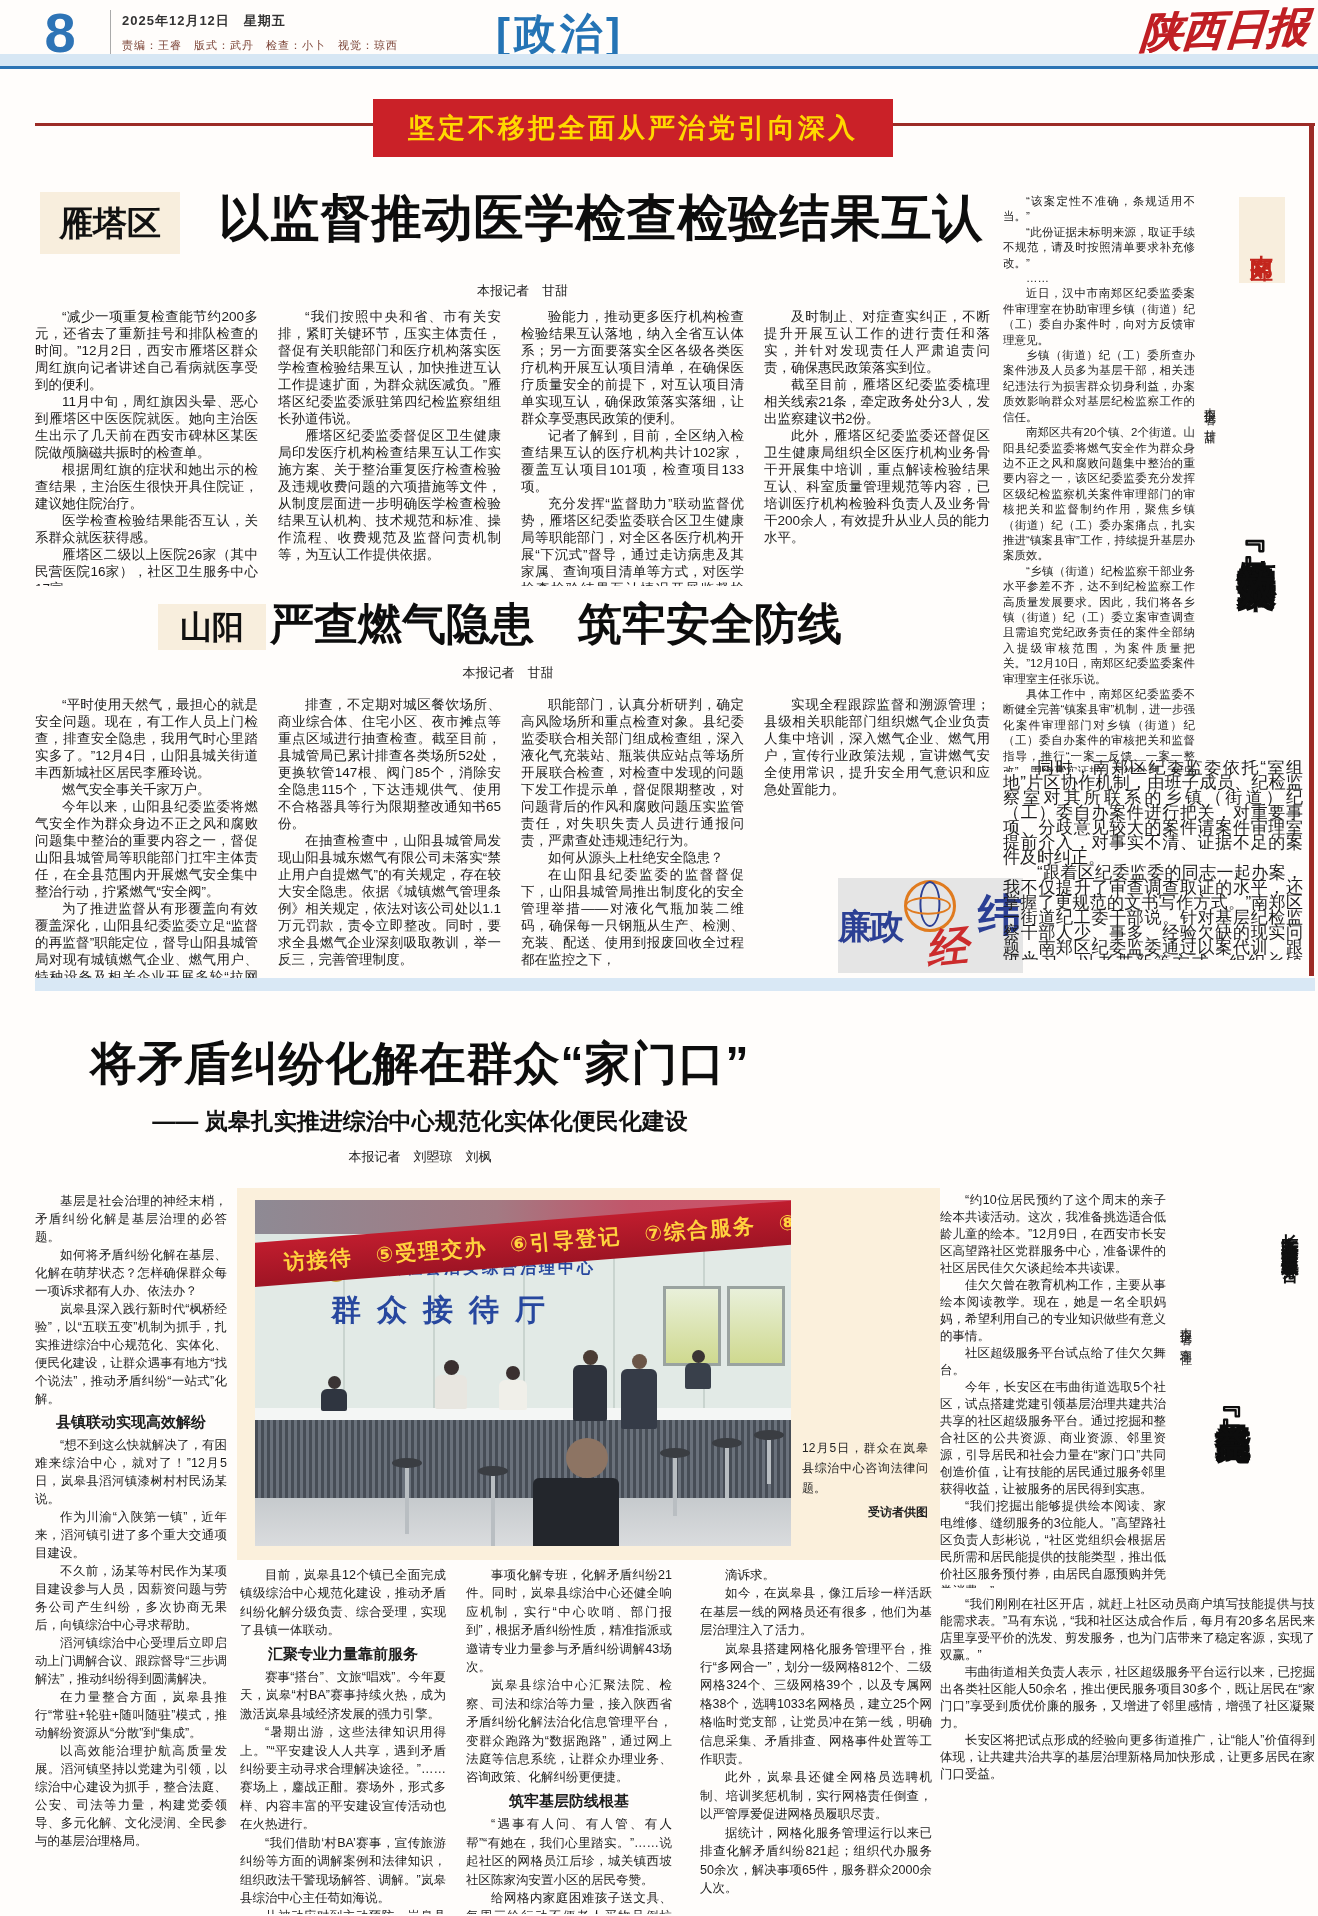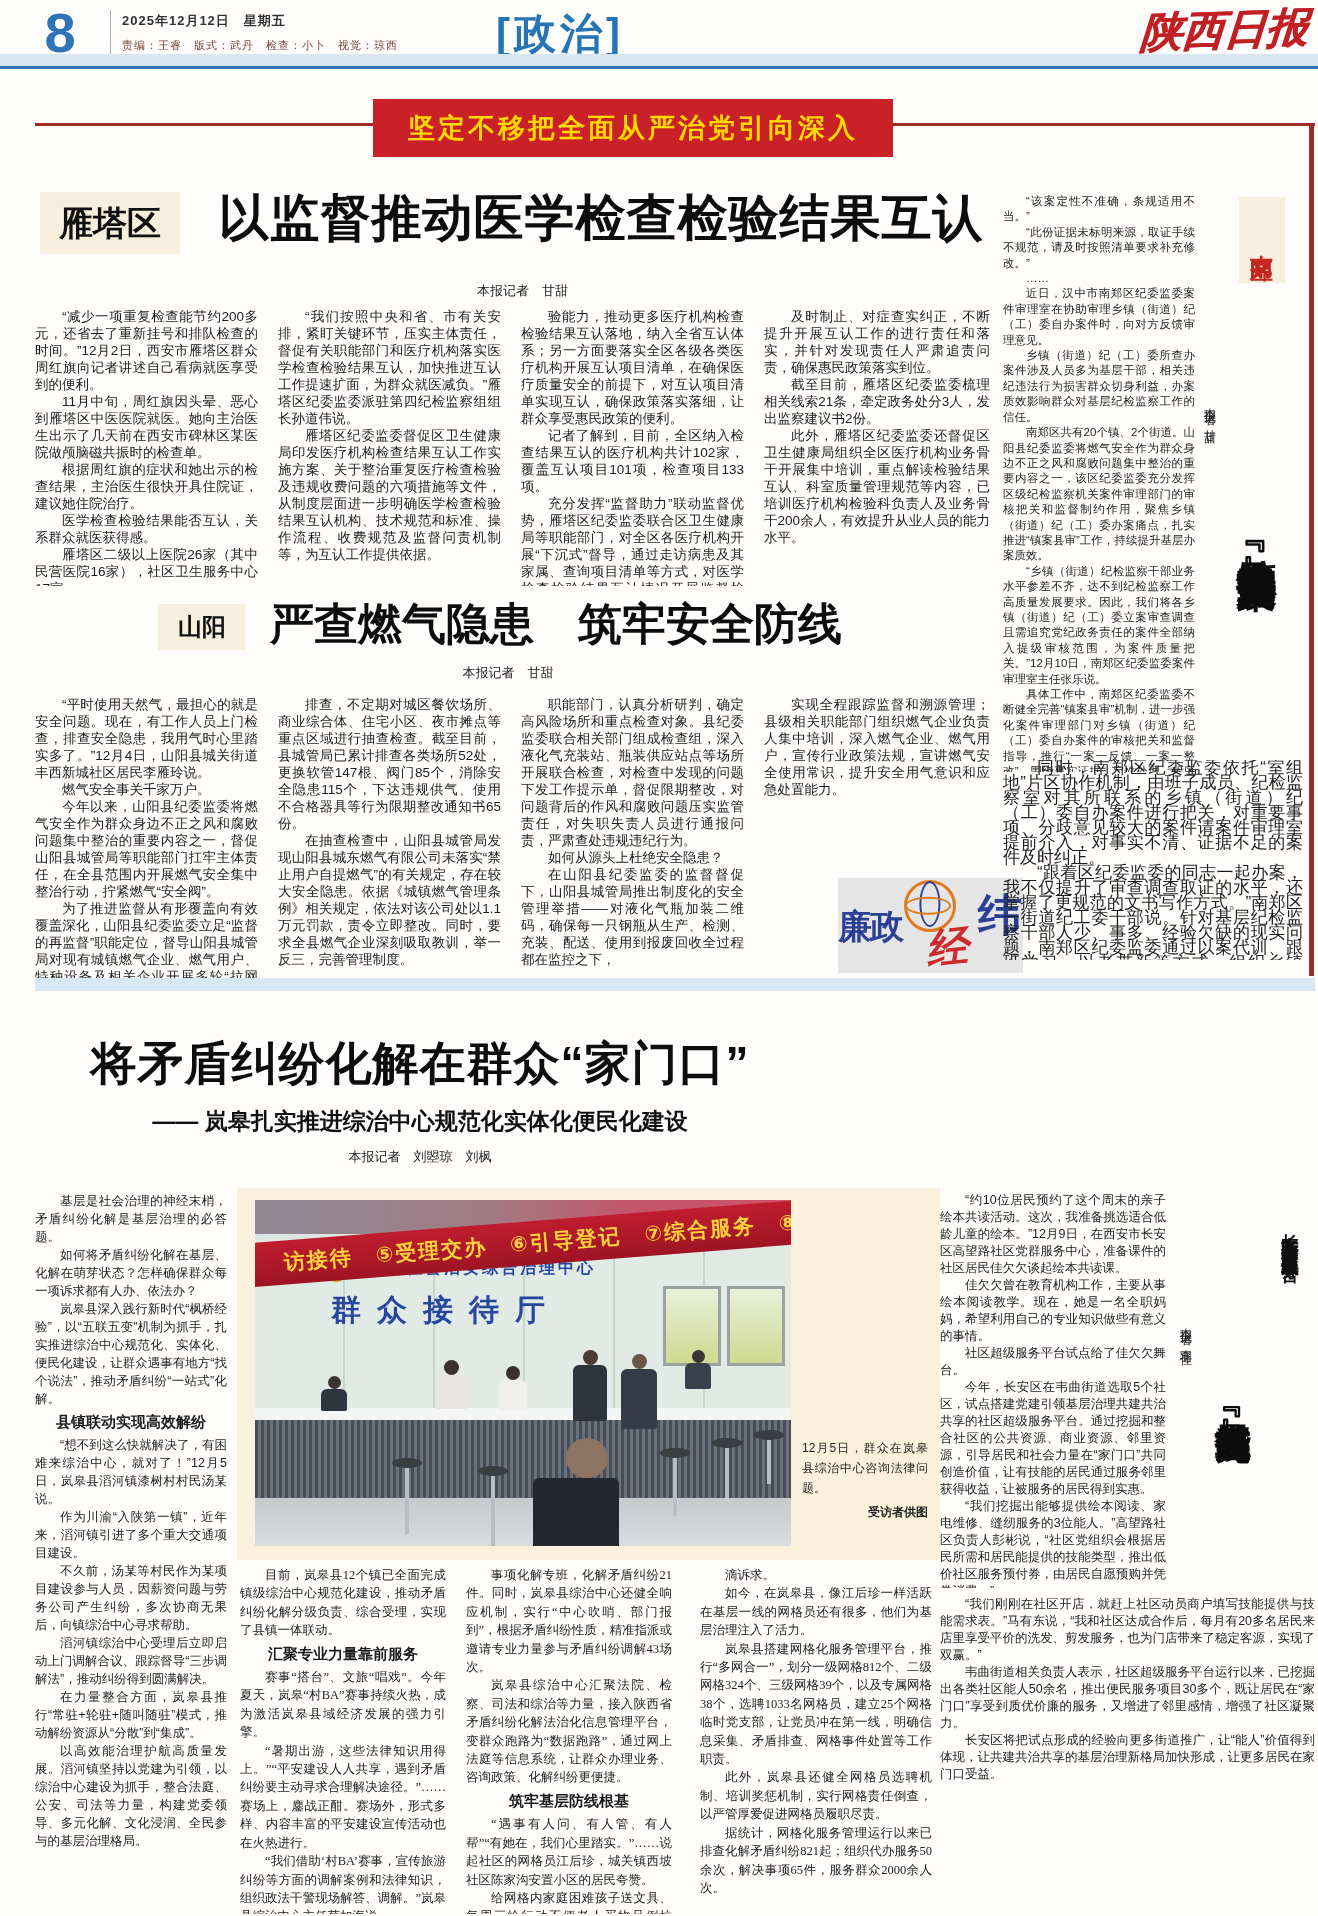--- a/index.html
+++ b/index.html
@@ -34,21 +34,21 @@
   .bt-h{font-weight:bold;text-align:center;text-indent:0;margin:5px 0;font-size:15px;}
 
   .a1-tag{left:40px;top:192px;width:140px;height:62px;font-size:34px;line-height:62px;}
   .a1-headline{left:192px;top:182px;width:818px;height:72px;font-size:50px;line-height:72px;letter-spacing:1px;}
   .a1-byline{left:35px;top:282px;width:975px;}
   .c1{left:35px;top:308px;width:223px;height:278px;}
   .c2{left:278px;top:308px;width:223px;height:278px;}
   .c3{left:521px;top:308px;width:223px;height:278px;}
   .c4{left:764px;top:308px;width:226px;height:278px;}
 
-  .a2-tag{left:158px;top:604px;width:88px;height:46px;font-size:24px;line-height:46px;}
+  .a2-tag{left:158px;top:604px;width:108px;height:46px;font-size:32px;line-height:46px;}
   .a2-headline{left:256px;top:598px;width:600px;height:52px;font-size:44px;line-height:52px;}
   .a2-byline{left:158px;top:664px;width:700px;}
   .d1{left:35px;top:696px;width:223px;height:282px;}
   .d2{left:278px;top:696px;width:223px;height:282px;}
   .d3{left:521px;top:696px;width:223px;height:282px;}
   .d4{left:764px;top:696px;width:226px;height:282px;}
 
   
   .lz-logo{left:838px;top:878px;width:185px;height:95px;background:#e5e5e5;display:flex;align-items:center;justify-content:flex-end;}
   .lz-inner{position:relative;width:100%;height:100%;}
@@ -73,21 +73,21 @@
   .sb-byline{left:1198px;top:398px;width:20px;height:230px;}
 
   
   .sep-band{left:35px;top:978px;width:1280px;height:13px;background:#d9e8f5;}
 
   
   .f-headline{left:35px;top:1034px;width:770px;height:58px;font-size:46px;line-height:58px;letter-spacing:1px;}
   .f-subtitle{left:35px;top:1106px;width:770px;text-align:center;font-size:23px;font-weight:bold;color:#111;}
   .f-byline{left:35px;top:1148px;width:770px;}
   .f-col1{left:35px;top:1192px;width:192px;height:722px;font-size:12.5px;line-height:18px;}
-  .f-col{font-size:12.5px;line-height:18.4px;font-family:Liberation Serif, serif;}
+  .f-col{font-size:12.5px;line-height:18.4px;}
   .f-col2{left:240px;top:1566px;width:206px;height:348px;}
   .f-col3{left:466px;top:1566px;width:206px;height:348px;}
   .f-col4{left:700px;top:1566px;width:232px;height:348px;}
 
   
   .photo-panel{left:237px;top:1188px;width:703px;height:372px;background:#fbf0dc;}
   .photo{position:absolute;left:18px;top:12px;width:536px;height:346px;overflow:hidden;background:#dde6e2;}
   .ph-ceiling{position:absolute;left:0;top:0;width:100%;height:34px;background:linear-gradient(90deg,#8e8a94 0%,#a37a83 45%,#c2566a 70%,#cf5168 100%);}
   .ph-led{position:absolute;left:-12px;top:18px;width:115%;height:44px;background:linear-gradient(180deg,#c01d2e,#9e1424);
           transform:rotate(-4.5deg);color:#ffd23e;font-size:21px;font-weight:bold;line-height:44px;white-space:nowrap;

